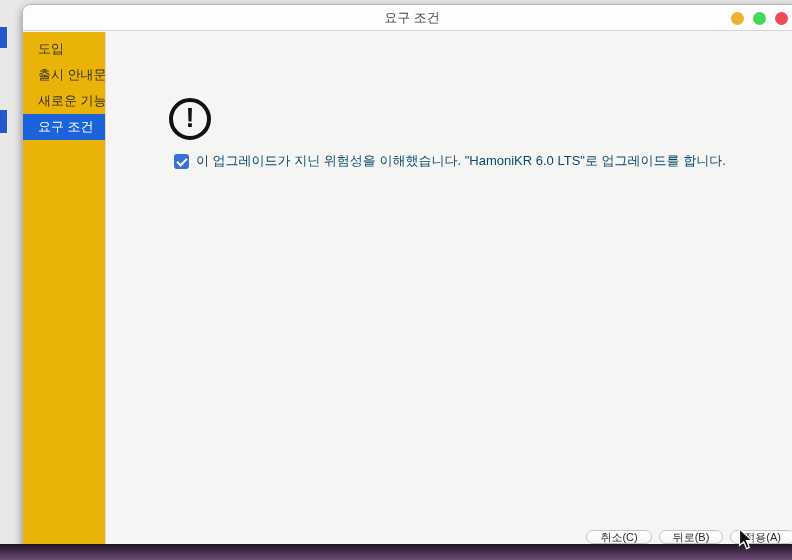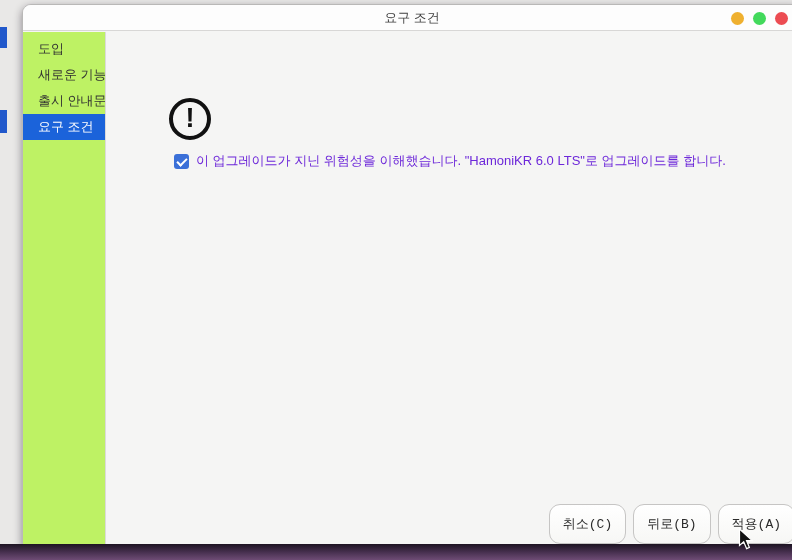--- a/index.html
+++ b/index.html
@@ -44,21 +44,21 @@
   .titlebar .title { font-size: 13px; color: #3e3e3e; }
   .traffic { position: absolute; right: 13px; top: 0; height: 26px; display: flex; align-items: center; gap: 9px; }
   .light { width: 13px; height: 13px; border-radius: 50%; }
   .light.yellow { background: #efb02f; }
   .light.green  { background: #42d95b; }
   .light.red    { background: #ec4c52; }
 
   
   .sidebar {
     position: absolute; left: 0; top: 27px; bottom: 0; width: 83px;
-    background: #bef264;
+    background: #eab308;
     border-right: 1px solid #dbdad9;
     padding-top: 4px;
   }
   .side-item {
     height: 26px; line-height: 26px;
     padding-left: 15px;
     font-size: 13px; color: #323232;
     white-space: nowrap; overflow: hidden;
     cursor: default;
   }
@@ -86,33 +86,33 @@
     width: 15px; height: 15px; border-radius: 3px;
     background: #3b70d8; position: relative; flex: 0 0 auto;
     cursor: default;
   }
   .checkbox::after {
     content: ""; position: absolute; left: 3px; top: 4px;
     width: 8px; height: 4px;
     border-left: 2px solid #ffffff; border-bottom: 2px solid #ffffff;
     transform: rotate(-45deg);
   }
-  .check-label { margin-left: 7px; font-size: 13px; color: #6d28d9; white-space: nowrap; }
+  .check-label { margin-left: 7px; font-size: 13px; color: #0c4a6e; white-space: nowrap; }
 
   
   .footer {
     position: absolute; right: 6px; bottom: 3px;
     display: flex; gap: 7px;
   }
   .btn {
-    height: 40px; padding: 0 13px;
+    height: 14px; padding: 0 13px;
     border: 1px solid #c6c5c4; border-radius: 11px;
     background: linear-gradient(#ffffff, #f7f7f5);
-    font-family: Liberation Mono, monospace;
-    font-size: 13px; color: #2b2b2b;
+    font-family: Liberation Sans, sans-serif;
+    font-size: 11px; color: #2b2b2b;
     display: flex; align-items: center;
     cursor: default;
   }
 
   
   .cursor { position: absolute; left: 738px; top: 528px; z-index: 5; pointer-events: none; }
 </style>
 </head>
 <body>
 
@@ -131,22 +131,22 @@
     <span class="title">요구 조건</span>
     <div class="traffic">
       <div class="light yellow"></div>
       <div class="light green"></div>
       <div class="light red"></div>
     </div>
   </div>
 
   <div class="sidebar">
     <div class="side-item">도입</div>
+    <div class="side-item">출시 안내문</div>
     <div class="side-item">새로운 기능</div>
-    <div class="side-item">출시 안내문</div>
     <div class="side-item selected">요구 조건</div>
   </div>
 
   <div class="main">
 
     <div class="warn-icon">
       <span>!</span>
     </div>
 
 

